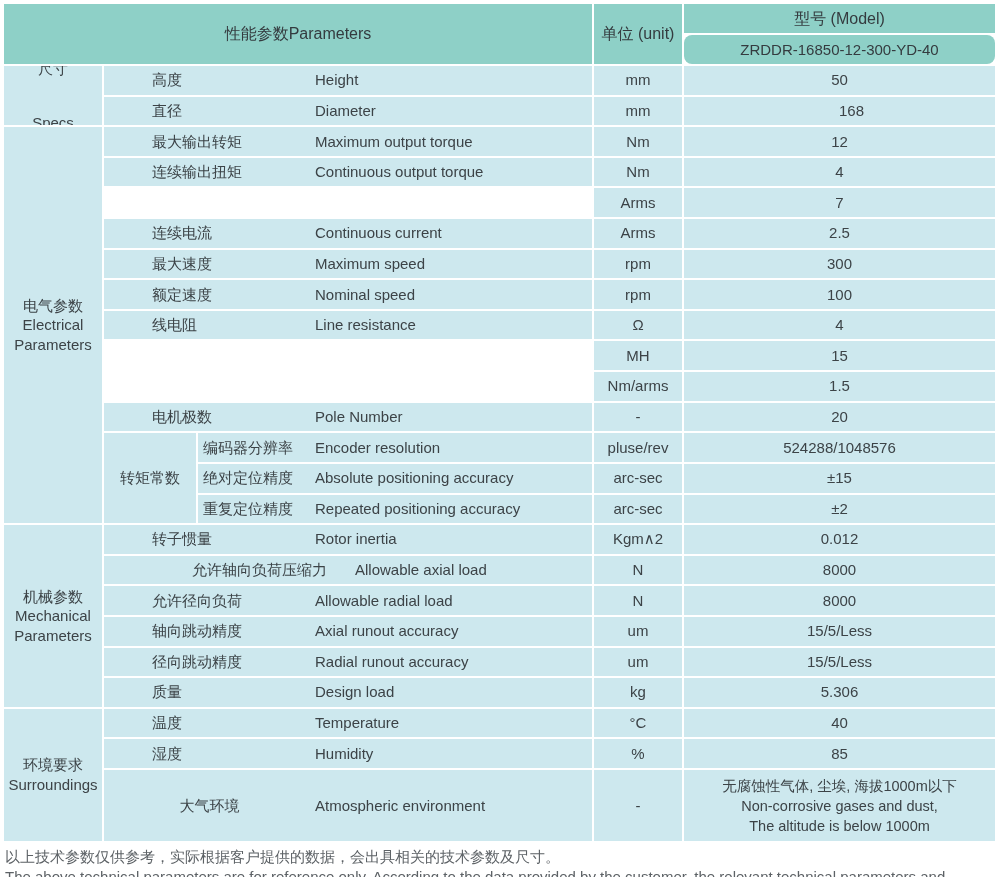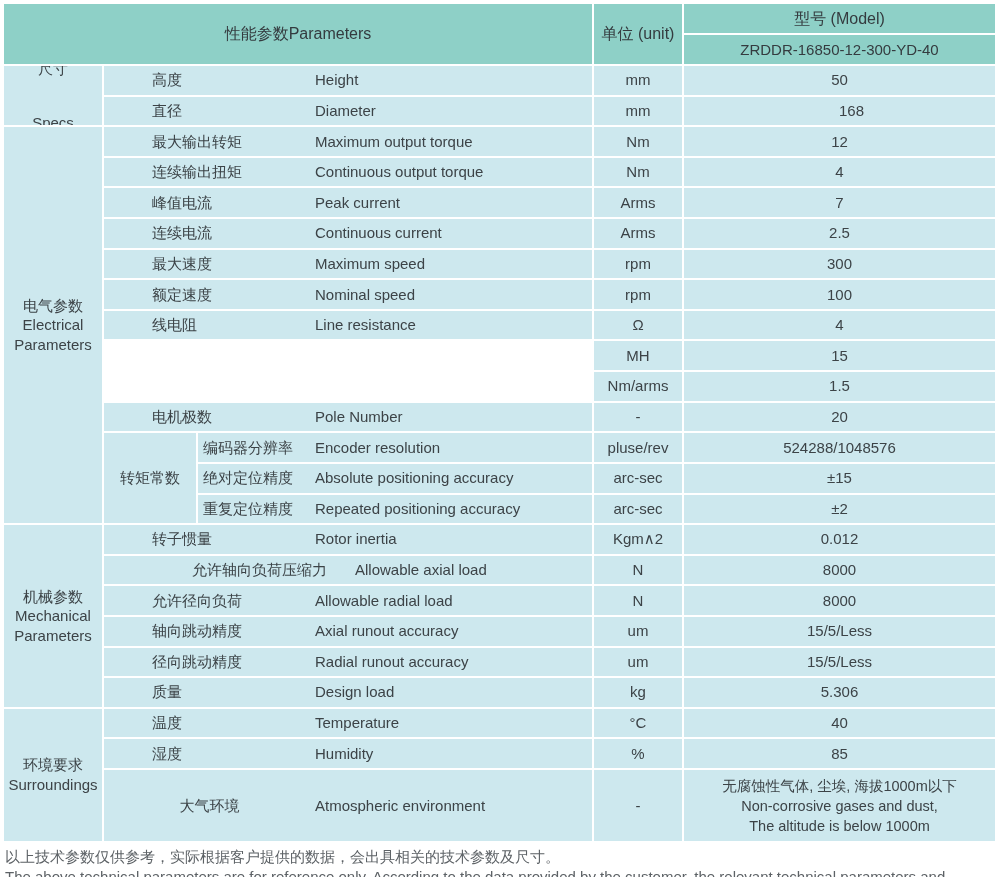--- a/index.html
+++ b/index.html
@@ -51,21 +51,21 @@
   }
 </style>
 </head>
 <body>
 
 <div class="page">
   <div class="spec-table" id="spec-table">
     <div class="cell th" style="grid-column:1/5;grid-row:1/3;">性能参数Parameters</div>
     <div class="cell th" style="grid-column:5/6;grid-row:1/3;">单位 (unit)</div>
     <div class="cell th" style="grid-column:6/7;grid-row:1/2;">型号 (Model)</div>
-    <div class="cell th model-v" style="grid-column:6/7;grid-row:2/3;">ZRDDR-16850-12-300-YD-40</div>
+    <div class="cell th model-v" style="grid-column:6/7;grid-row:2/3;border-radius:8px;">ZRDDR-16850-12-300-YD-40</div>
   <div class="cell section" style="grid-area: 3 / 1 / 5 / 2; gap: 34px;">
         <div>尺寸</div>
         <div>Specs</div>
       </div>
       <div class="cell label" style="grid-area: 3 / 2 / 4 / 5;">
         <span class="cn">高度</span>
         <span class="en">Height</span>
       </div>
       <div class="cell " style="grid-area: 3 / 5 / 4 / 6;">mm</div>
       <div class="cell " style="grid-area: 3 / 6 / 4 / 7;">50</div>
@@ -84,24 +84,20 @@
         <span class="en">Maximum output torque</span>
       </div>
       <div class="cell " style="grid-area: 5 / 5 / 6 / 6;">Nm</div>
       <div class="cell " style="grid-area: 5 / 6 / 6 / 7;">12</div>
       <div class="cell label" style="grid-area: 6 / 2 / 7 / 5;">
         <span class="cn">连续输出扭矩</span>
         <span class="en">Continuous output torque</span>
       </div>
       <div class="cell " style="grid-area: 6 / 5 / 7 / 6;">Nm</div>
       <div class="cell " style="grid-area: 6 / 6 / 7 / 7;">4</div>
-      <div class="cell label" style="grid-area: 7 / 2 / 8 / 5;">
-        <span class="cn">峰值电流</span>
-        <span class="en">Peak current</span>
-      </div>
       <div class="cell " style="grid-area: 7 / 5 / 8 / 6;">Arms</div>
       <div class="cell " style="grid-area: 7 / 6 / 8 / 7;">7</div>
       <div class="cell label" style="grid-area: 8 / 2 / 9 / 5;">
         <span class="cn">连续电流</span>
         <span class="en">Continuous current</span>
       </div>
       <div class="cell " style="grid-area: 8 / 5 / 9 / 6;">Arms</div>
       <div class="cell " style="grid-area: 8 / 6 / 9 / 7;">2.5</div>
       <div class="cell label" style="grid-area: 9 / 2 / 10 / 5;">
         <span class="cn">最大速度</span>

